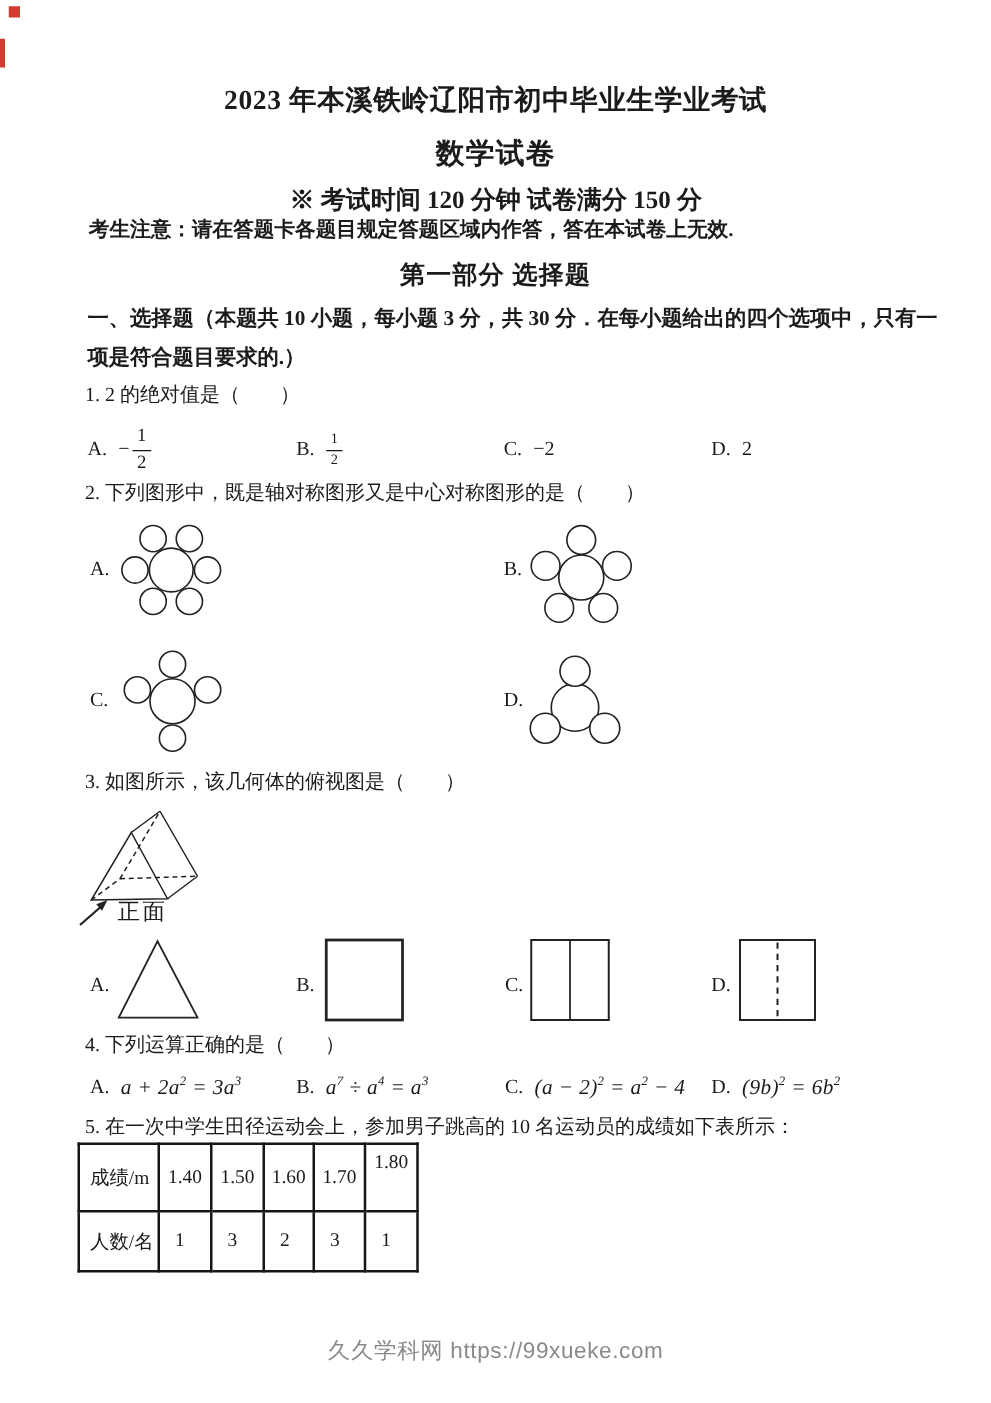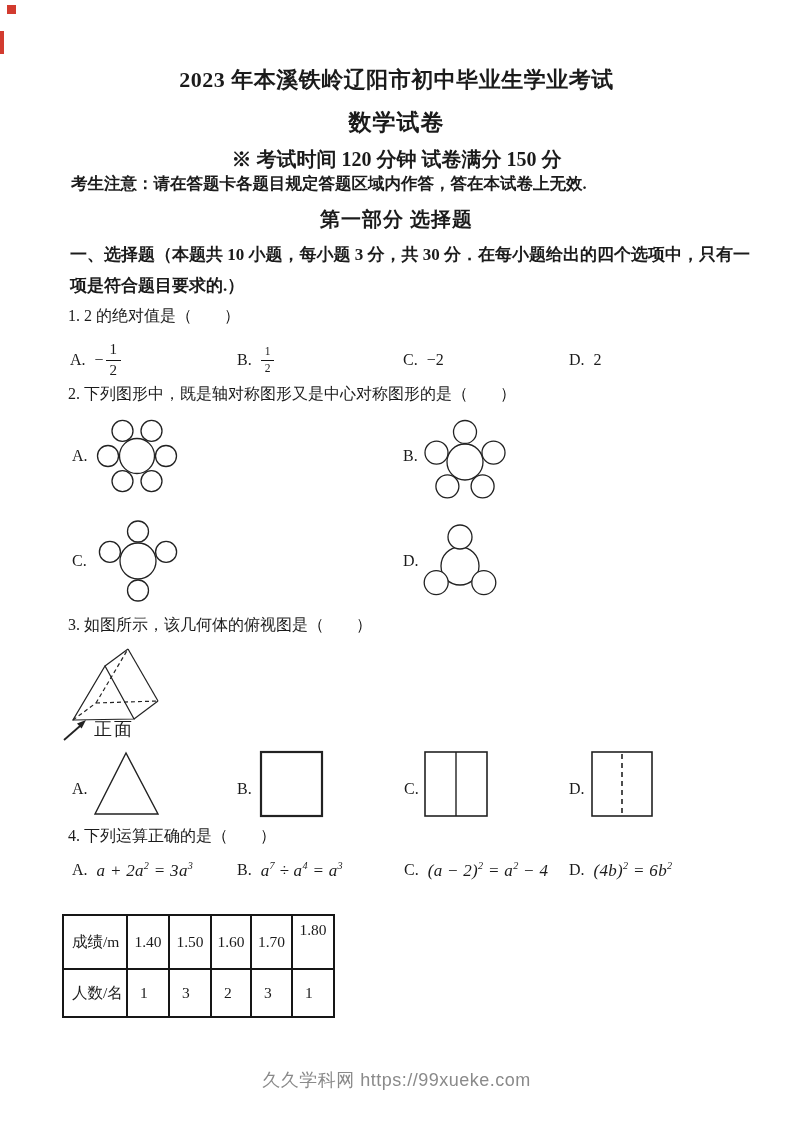--- a/index.html
+++ b/index.html
@@ -182,23 +182,24 @@
   <div class="abs optrow" style="left:237px;top:852px;height:36px;">
     <span class="optlabel">B.</span>
     <span class="math"><span>a</span><sup>7</sup><span> ÷ a</span><sup>4</sup><span> = a</span><sup>3</sup></span>
   </div>
   <div class="abs optrow" style="left:404px;top:852px;height:36px;">
     <span class="optlabel">C.</span>
     <span class="math"><span>(a − 2)</span><sup>2</sup><span> = a</span><sup>2</sup><span> − 4</span></span>
   </div>
   <div class="abs optrow" style="left:569px;top:852px;height:36px;">
     <span class="optlabel">D.</span>
-    <span class="math"><span>(4b)</span><sup>2</sup><span> = 6b</span><sup>2</sup></span>
-  </div>
-
+    <span class="math"><span>(9b)</span><sup>2</sup><span> = 6b</span><sup>2</sup></span>
+  </div>
+
+  <div class="abs qtext" style="left:68px;top:891px;">5. 在一次中学生田径运动会上，参加男子跳高的 10 名运动员的成绩如下表所示：</div>
   <table class="score abs" style="left:62px;top:914px;">
     <colgroup>
       <col style="width:64px">
         <col style="width:42px">
         <col style="width:42px">
       <col style="width:40px">
         <col style="width:41px">
         <col style="width:42px">
     </colgroup>
     <tbody>

